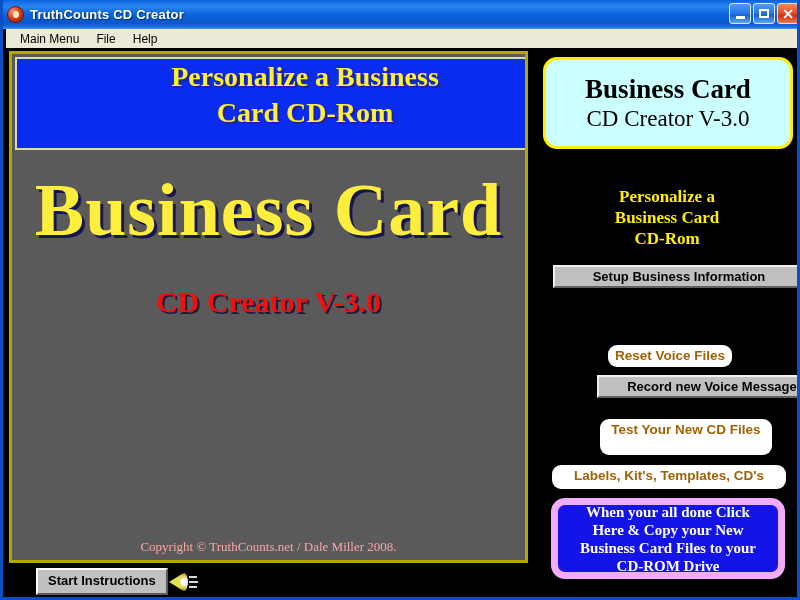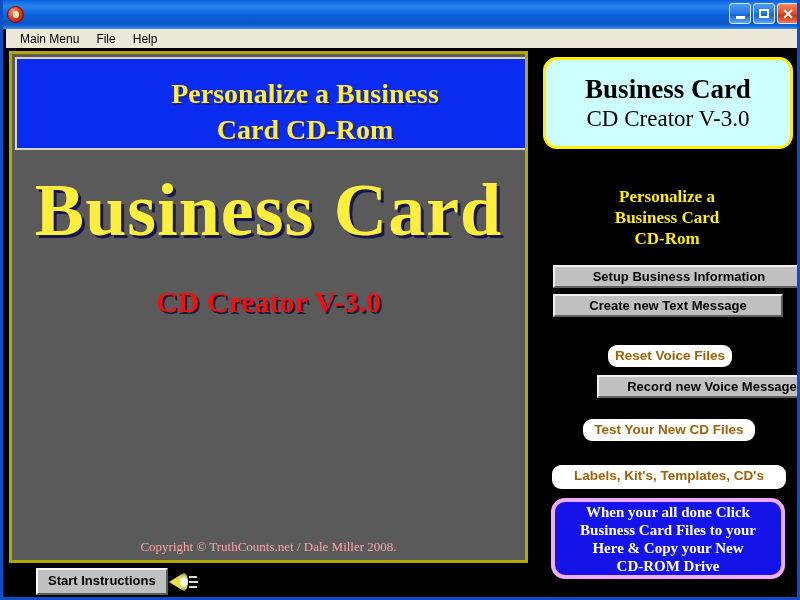--- a/index.html
+++ b/index.html
@@ -139,21 +139,21 @@
   #left-header {
     position: absolute;
     left: 3px; top: 3px;
     width: 580px; height: 93px;
     background: #0a2bf0;
     border: 2px solid #d8d8c0;
     box-sizing: border-box;
     display: flex;
     flex-direction: column;
     align-items: center;
-    justify-content: flex-end;
+    justify-content: flex-start;
   }
   .hdr-line {
     color: #ffef3a;
     font-family: "Liberation Serif", serif;
     font-weight: bold;
     font-size: 28px;
     line-height: 36px;
     text-shadow: 2px 2px 0 #20209a;
     white-space: nowrap;
   }
@@ -321,29 +321,29 @@
     border-radius: 9px;
     box-sizing: border-box;
     line-height: 21px;
     white-space: nowrap;
   }
 
   #btn-setup-business   { left: 19px;  top: 214px; width: 252px; height: 23px; }
   #btn-create-text      { left: 19px;  top: 243px; width: 230px; height: 23px; }
   #btn-reset-voice      { left: 74px;  top: 294px; width: 124px; height: 22px; }
   #btn-record-voice     { left: 19px;  top: 324px; width: 230px; height: 23px; margin-left: 44px; }
-  #btn-test-cd          { left: 49px;  top: 368px; width: 172px; height: 22px; }
+  #btn-test-cd          { left: 66px;  top: 368px; width: 172px; height: 36px; }
   #btn-labels-kits      { left: 18px;  top: 414px; width: 234px; height: 24px; }
 
   #finish-box {
     position: absolute;
     left: 17px; top: 447px;
     width: 234px; height: 81px;
     background: #1414e8;
-    border: 4px solid #f0abfc;
+    border: 7px solid #f0abfc;
     border-radius: 14px;
     box-sizing: border-box;
     display: flex;
     flex-direction: column;
     align-items: center;
     justify-content: center;
   }
   #finish-box div {
     color: #ffffff;
     font-family: "Liberation Serif", serif;
@@ -353,20 +353,21 @@
     white-space: nowrap;
   }
 </style>
 </head>
 <body>
 
 <div id="app-window">
 
   <div id="title-bar">
     <div id="app-icon"></div>
+    <div id="title-text">TruthCounts CD Creator</div>
     <div id="window-buttons">
       <div class="win-btn minimize">
         <div class="glyph-min"></div>
       </div>
       <div class="win-btn maximize">
         <div class="glyph-max"></div>
       </div>
       <div class="win-btn close">
         <div class="glyph-close">✕</div>
       </div>
@@ -407,28 +408,27 @@
       <div class="pc-sub">CD Creator V-3.0</div>
     </div>
 
     <div id="personalize-block">
       <div>Personalize a</div>
       <div>Business Card</div>
       <div>CD-Rom</div>
     </div>
 
     <div class="gray-button" id="btn-setup-business">Setup Business Information</div>
-    <div class="gray-button" id="btn-create-text">Create new Text Message</div>
     <div class="white-button" id="btn-reset-voice">Reset Voice Files</div>
     <div class="gray-button" id="btn-record-voice">Record new Voice Message</div>
     <div class="white-button" id="btn-test-cd">Test Your New CD Files</div>
     <div class="white-button" id="btn-labels-kits">Labels,  Kit's, Templates, CD's</div>
 
     <div id="finish-box">
       <div>When your all done Click</div>
+      <div>Here &amp; Copy your New</div>
       <div>Business Card Files to your</div>
-      <div>Here &amp; Copy your New</div>
       <div>CD-ROM Drive</div>
     </div>
 
   </div>
 
 </div>
 
 </body></html>

